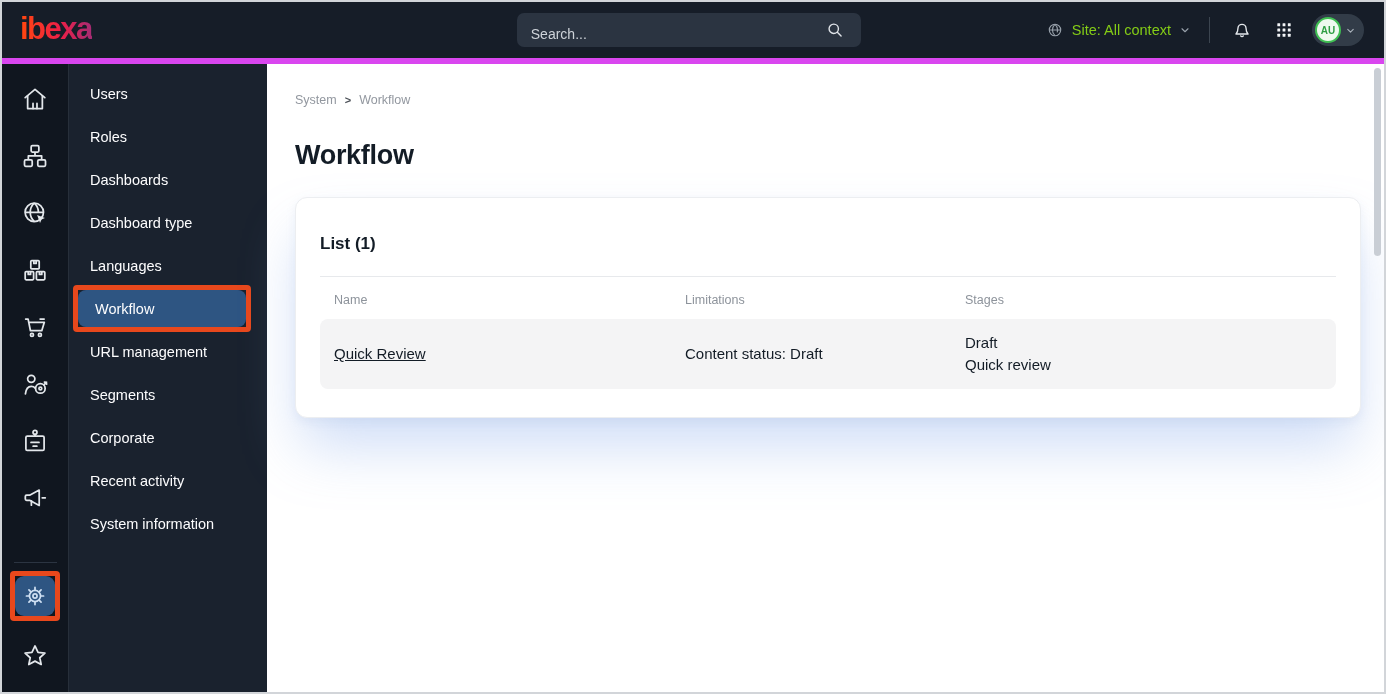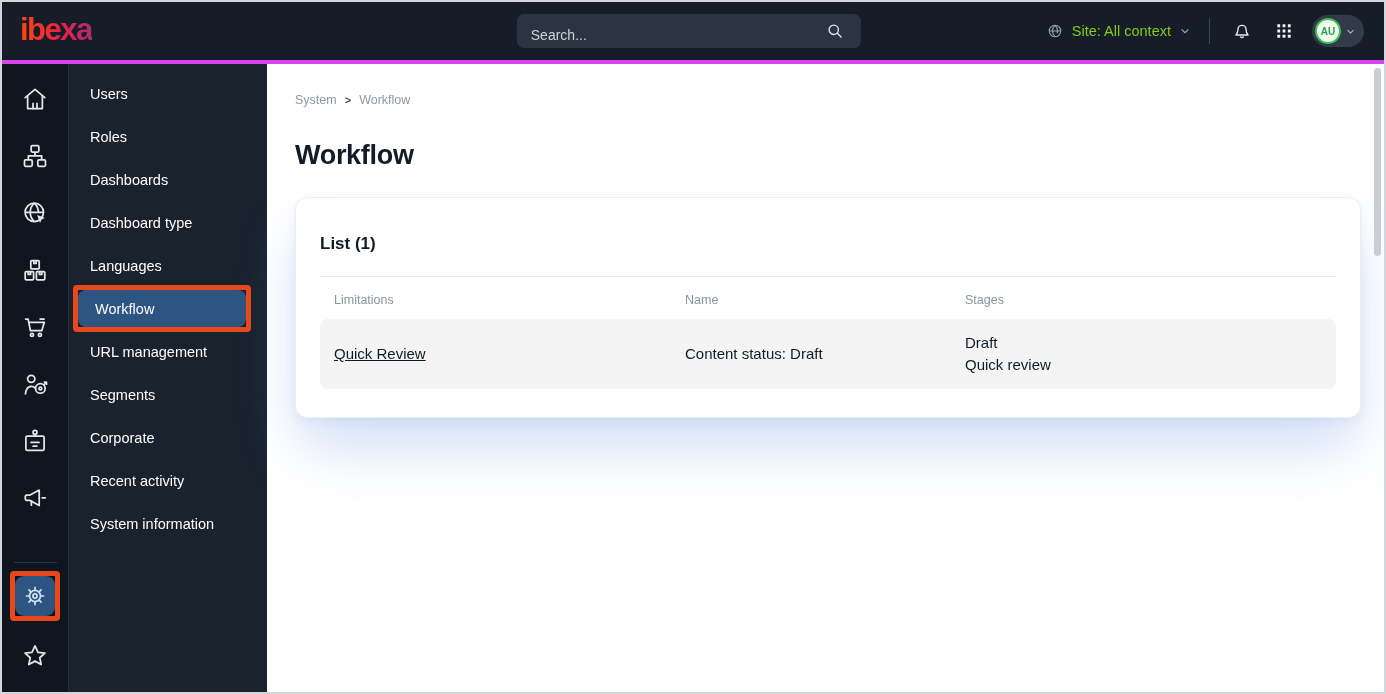--- a/index.html
+++ b/index.html
@@ -10,21 +10,21 @@
     border:2px solid #d2d5d9;
     display:flex; flex-direction:column;
   }
 
   
   .topbar {
     height:62px; flex:0 0 62px;
     background:#161d28;
     display:flex; align-items:center;
     padding:0 20px 0 18px;
-    border-bottom:4px solid #d946ef;
+    border-bottom:6px solid #d946ef;
   }
   .logo {
     font-size:31px; font-weight:700; letter-spacing:-1.5px;
     background:linear-gradient(90deg,#ff4413 5%,#ee1f46 55%,#a62c74 100%);
     -webkit-background-clip:text; background-clip:text;
     -webkit-text-fill-color:transparent; color:transparent;
     line-height:1; padding-bottom:4px;
   }
   .topbar-spacer-l { flex:1 1 auto; max-width:425px; }
   .searchbar {
@@ -307,22 +307,22 @@
       <span class="sep">&gt;</span>
       <span>Workflow</span>
     </div>
 
     <h1 class="page-title">Workflow</h1>
 
     <div class="card">
       <div class="card-title">List (1)</div>
       <div class="card-divider"></div>
       <div class="thead">
+        <div class="th">Name</div>
         <div class="th">Limitations</div>
-        <div class="th">Name</div>
         <div class="th">Stages</div>
       </div>
       <div class="trow">
         <div class="td">
           <a href="#">Quick Review</a>
         </div>
         <div class="td">Content status: Draft</div>
         <div class="td">
           <div>Draft</div>
           <div>Quick review</div>

